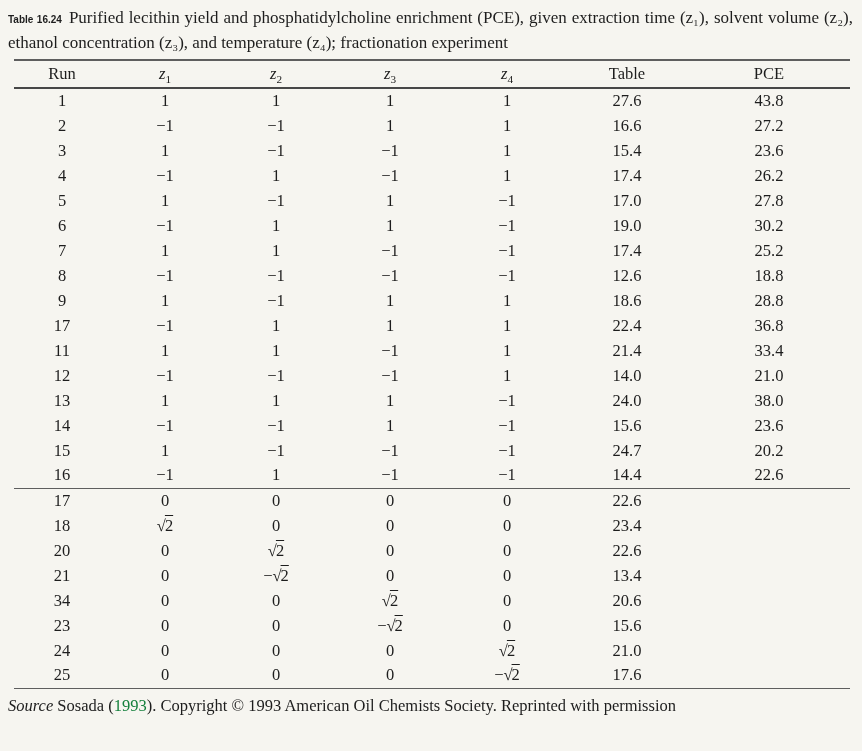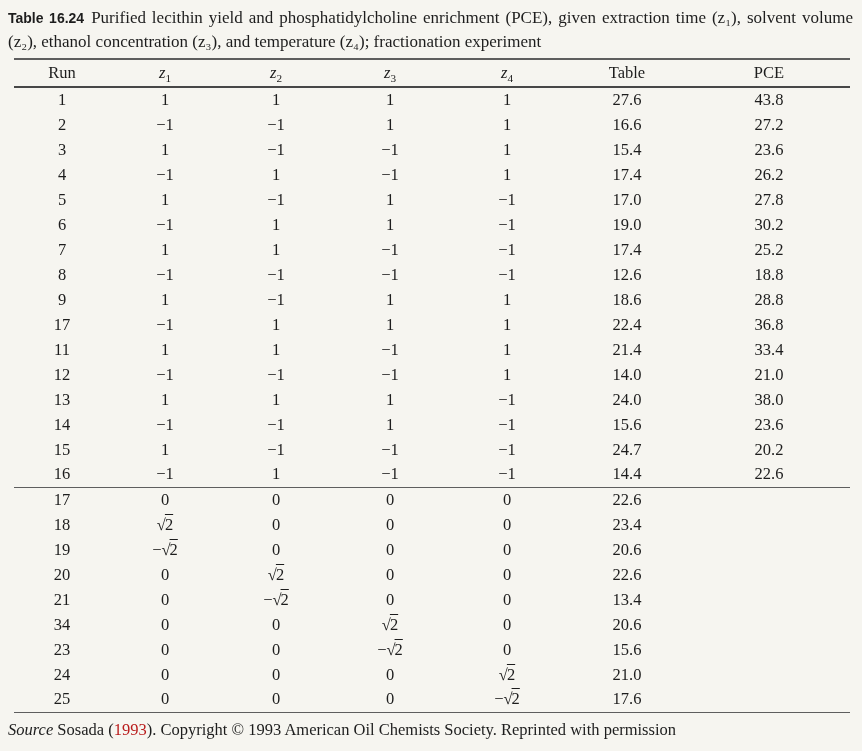--- a/index.html
+++ b/index.html
@@ -15,21 +15,21 @@
   
   .caption {
     padding: 6px 9px 0 8px;
     font-size: 17px;
     line-height: 23px;
     text-align: justify;
   }
   .caption-label {
     font-family: "Liberation Sans", sans-serif;
     font-weight: bold;
-    font-size: 14px;
+    font-size: 10px;
     padding-right: 7px;
     white-space: nowrap;
   }
 
   
   table.data {
     margin: 5px 0 0 14px;
     width: 836px;
     border-collapse: collapse;
     table-layout: fixed;
@@ -58,21 +58,21 @@
   .vinc { text-decoration: overline; }
   .rad { letter-spacing: -1px; }
 
   
   .source {
     margin: 6px 8px 0 8px;
     font-size: 16.5px;
     line-height: 22px;
   }
   .source .src-label { font-style: italic; }
-  .source .year-link { color: #b91c1c; text-decoration: none; cursor: pointer; }
+  .source .year-link { color: #15803d; text-decoration: none; cursor: pointer; }
 </style>
 </head>
 <body>
 
 <div class="page">
 
   <p class="caption"><span class="caption-label">Table 16.24</span><span>Purified lecithin yield and phosphatidylcholine enrichment (PCE), given extraction time (z₁), solvent volume (z₂), ethanol concentration (z₃), and temperature (z₄); fractionation experiment</span></p>
 
   <table class="data">
     <colgroup>
@@ -252,29 +252,20 @@
         <tr>
       <td>18</td>
       <td><span class="rad">√</span><span class="vinc">2</span></td>
       <td>0</td>
       <td>0</td>
       <td>0</td>
       <td>23.4</td>
       <td></td>
     </tr>
         <tr>
-      <td>19</td>
-      <td>−<span class="rad">√</span><span class="vinc">2</span></td>
-      <td>0</td>
-      <td>0</td>
-      <td>0</td>
-      <td>20.6</td>
-      <td></td>
-    </tr>
-        <tr>
       <td>20</td>
       <td>0</td>
       <td><span class="rad">√</span><span class="vinc">2</span></td>
       <td>0</td>
       <td>0</td>
       <td>22.6</td>
       <td></td>
     </tr>
         <tr>
       <td>21</td>

